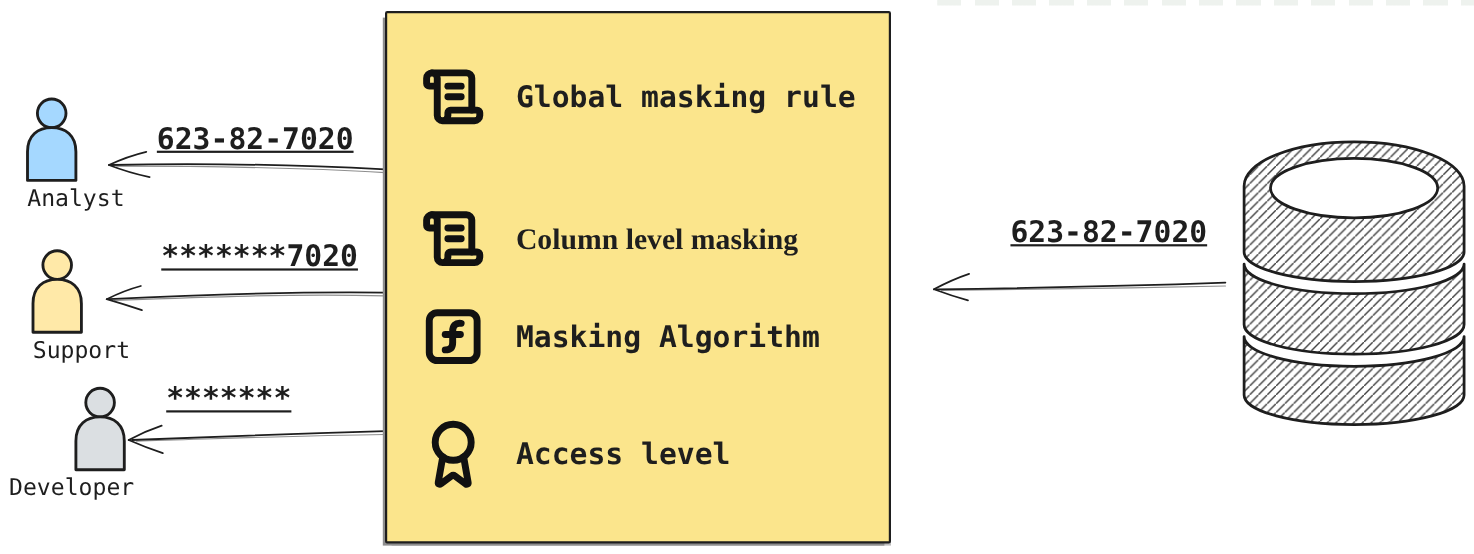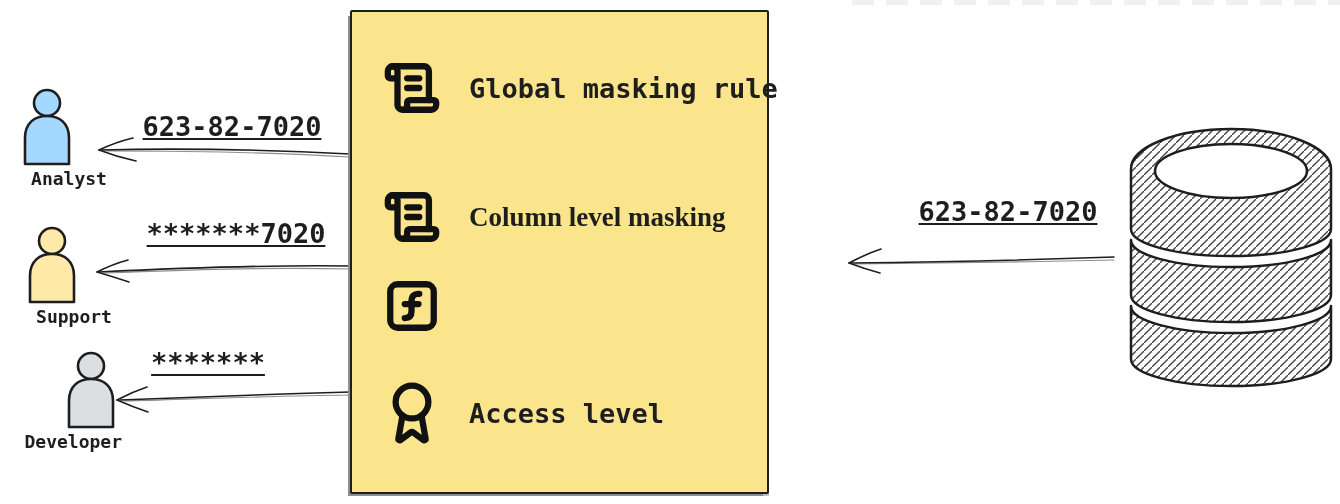--- a/index.html
+++ b/index.html
@@ -10,29 +10,29 @@
     overflow:hidden;
     font-family:"DejaVu Sans Mono","Liberation Mono",monospace;
     color:#1e1e1e;
   }
   .top-dash{
     position:absolute;top:0;left:852px;width:488px;height:5px;
     background:repeating-linear-gradient(90deg,#eef2ee 0 22px,transparent 22px 34px);
   }
   
   .actor{position:absolute;width:100px;display:flex;flex-direction:column;align-items:center;}
-  .actor-label{margin-top:3px;font-size:18px;font-weight:700;line-height:1.1;white-space:nowrap;margin-left:44px;}
+  .actor-label{margin-top:3px;font-size:21px;font-weight:400;line-height:1.1;white-space:nowrap;margin-left:44px;}
   
   .arrow-label{
     position:absolute;transform:translateX(-50%);
     font-size:27px;font-weight:700;line-height:1;white-space:nowrap;letter-spacing:0px;text-decoration:underline;
   }
   
   .mask-box{
-    position:absolute;left:350px;top:10px;width:419px;height:484px;
+    position:absolute;left:350px;top:10px;width:460px;height:484px;
     background:#fbe58c;
     border:2.5px solid #1e1e1e;border-radius:2px;
     box-shadow:-4px 4px 0 -2px #8e8e8e, 3px 5px 0 -3px #bdbdbd;
     box-sizing:border-box;
   }
   .box-row{
     position:absolute;left:30px;right:10px;height:64px;
     display:flex;align-items:center;gap:27px;
   }
   .box-row .icon-wrap{width:60px;display:flex;justify-content:center;align-items:center;flex:0 0 auto;}
@@ -136,20 +136,21 @@
     </div>
 
     <div class="box-row" style="top:262px;">
       <span class="icon-wrap">
         <svg width="58" height="58" viewBox="0 0 24 24" fill="none" stroke="#111111" stroke-width="2.6" stroke-linecap="round" stroke-linejoin="round">
           <rect width="18" height="18" x="3" y="3" rx="3"></rect>
           <path d="M9 17c2 0 2.8-1 2.8-2.8V10c0-2 1-3.3 3.2-3"></path>
           <path d="M9 11.2h5.7"></path>
         </svg>
       </span>
+      <span class="box-label">Masking Algorithm</span>
     </div>
 
     <div class="box-row" style="top:361px;height:80px;">
       <span class="icon-wrap">
         <svg width="66" height="76" viewBox="1 1 22 22" fill="none" stroke="#111111" stroke-width="2.3" stroke-linecap="round" stroke-linejoin="round">
           <circle cx="12" cy="8" r="6"></circle>
           <path d="m15.477 12.89 1.515 8.526a.5.5 0 0 1-.81.47l-3.58-2.687a1 1 0 0 0-1.197 0l-3.586 2.686a.5.5 0 0 1-.81-.469l1.514-8.526"></path>
         </svg>
       </span>
       <span class="box-label">Access level</span>

